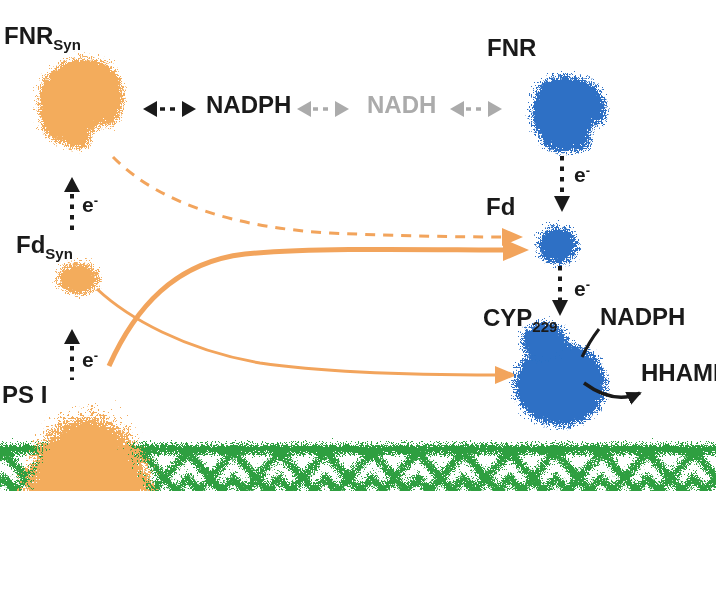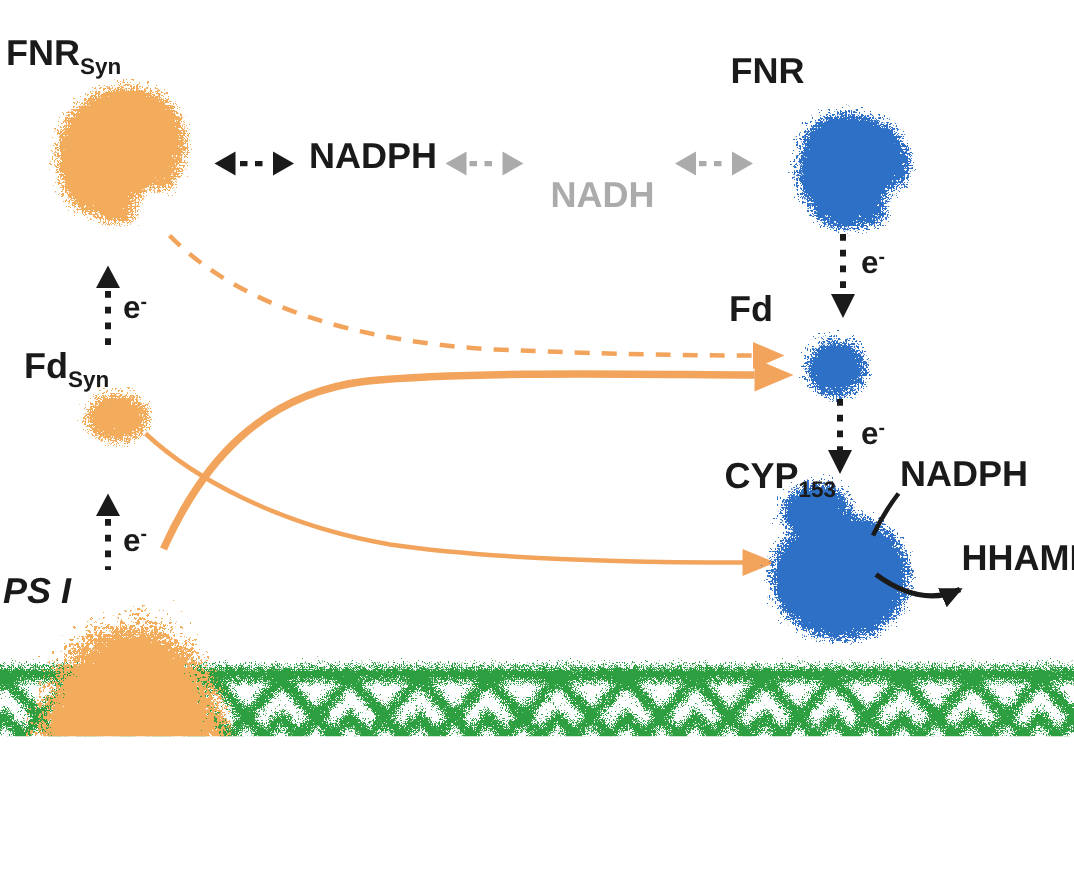--- a/index.html
+++ b/index.html
@@ -10,21 +10,21 @@
   .stage{
     position:relative; width:716px; height:491px; background:#ffffff;
     overflow:hidden; font-family:"Liberation Sans", sans-serif;
   }
   .stage svg{position:absolute;left:0;top:0;}
   .lbl{
     position:absolute; font-weight:bold; color:var(--text-black);
     font-size:24px; line-height:1; white-space:nowrap;
   }
   .lbl .sub{font-size:15px; vertical-align:-6px;}
-  .lbl.gray{color:var(--nadh-gray);margin-top:26px;}
+  .lbl.gray{color:var(--nadh-gray);}
   .e-lbl{position:absolute; font-weight:bold; color:var(--text-black); font-size:21px; line-height:1;}
   .e-lbl .sup{font-size:13px; vertical-align:7px;}
   
   .orange-fill{fill:var(--syn-orange);}
   .blue-fill{fill:var(--heterologous-blue);}
   .white-fill{fill:#ffffff;}
   .green-stroke{stroke:var(--membrane-green); fill:none;}
   .green-fill{fill:var(--membrane-green);}
   .o-stroke{stroke:var(--arrow-orange); fill:none;}
   .o-fill{fill:var(--arrow-orange);}
@@ -149,29 +149,29 @@
   <div class="lbl" style="left:4px; top:24px;"><span>FNR</span><span class="sub">Syn</span></div>
 
   <div class="lbl" style="left:206px; top:93px;">NADPH</div>
 
   <div class="lbl gray" style="left:367px; top:93px;">NADH</div>
 
   <div class="lbl" style="left:487px; top:36px;">FNR</div>
 
   <div class="lbl" style="left:486px; top:195px;">Fd</div>
 
-  <div class="lbl" style="left:483px; top:306px;"><span>CYP</span><span class="sub">153</span></div>
+  <div class="lbl" style="left:483px; top:306px;"><span>CYP</span><span class="sub">229</span></div>
 
   <div class="lbl" style="left:600px; top:305px;">NADPH</div>
 
   <div class="lbl" style="left:641px; top:361px;">HHAME</div>
 
   <div class="lbl" style="left:16px; top:233px;"><span>Fd</span><span class="sub">Syn</span></div>
 
-  <div class="lbl" style="left:2px; top:383px;font-style:italic;">PS I</div>
+  <div class="lbl" style="left:2px; top:383px;">PS I</div>
 
   <div class="e-lbl" style="left:82px; top:194px;"><span>e</span><span class="sup">-</span></div>
 
   <div class="e-lbl" style="left:82px; top:349px;"><span>e</span><span class="sup">-</span></div>
 
   <div class="e-lbl" style="left:574px; top:164px;"><span>e</span><span class="sup">-</span></div>
 
   <div class="e-lbl" style="left:574px; top:278px;"><span>e</span><span class="sup">-</span></div>
 
 </div>

